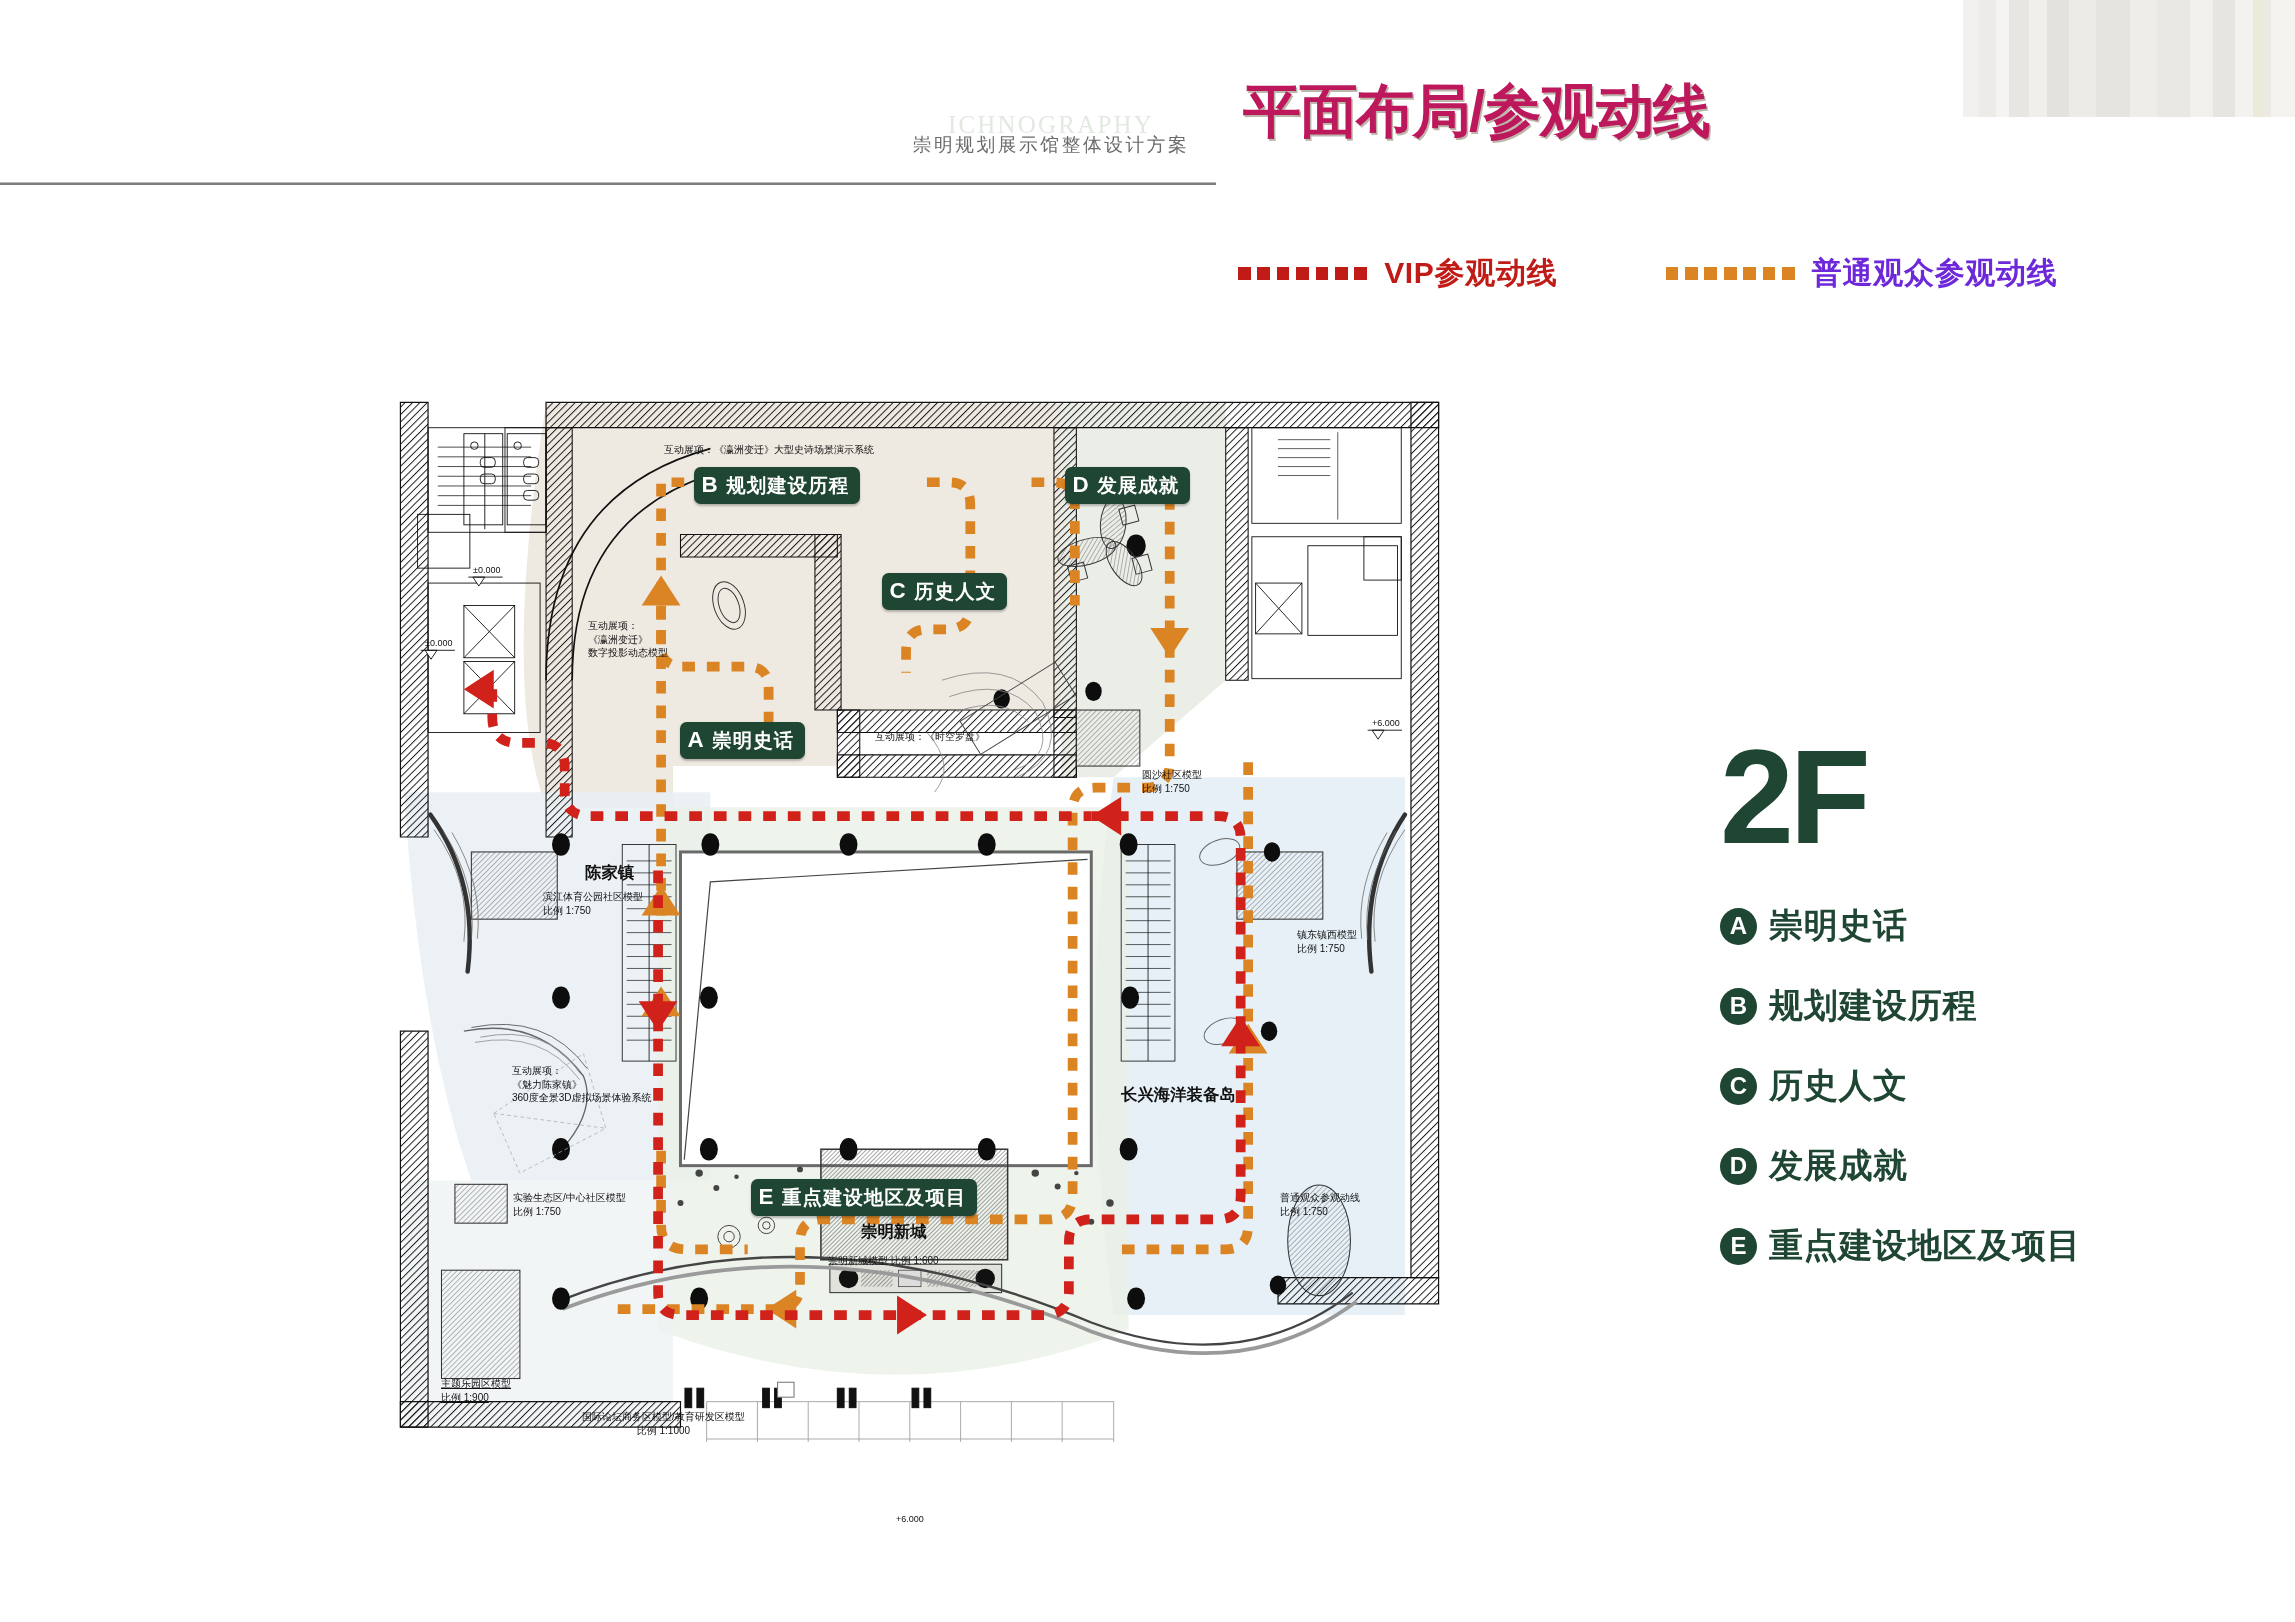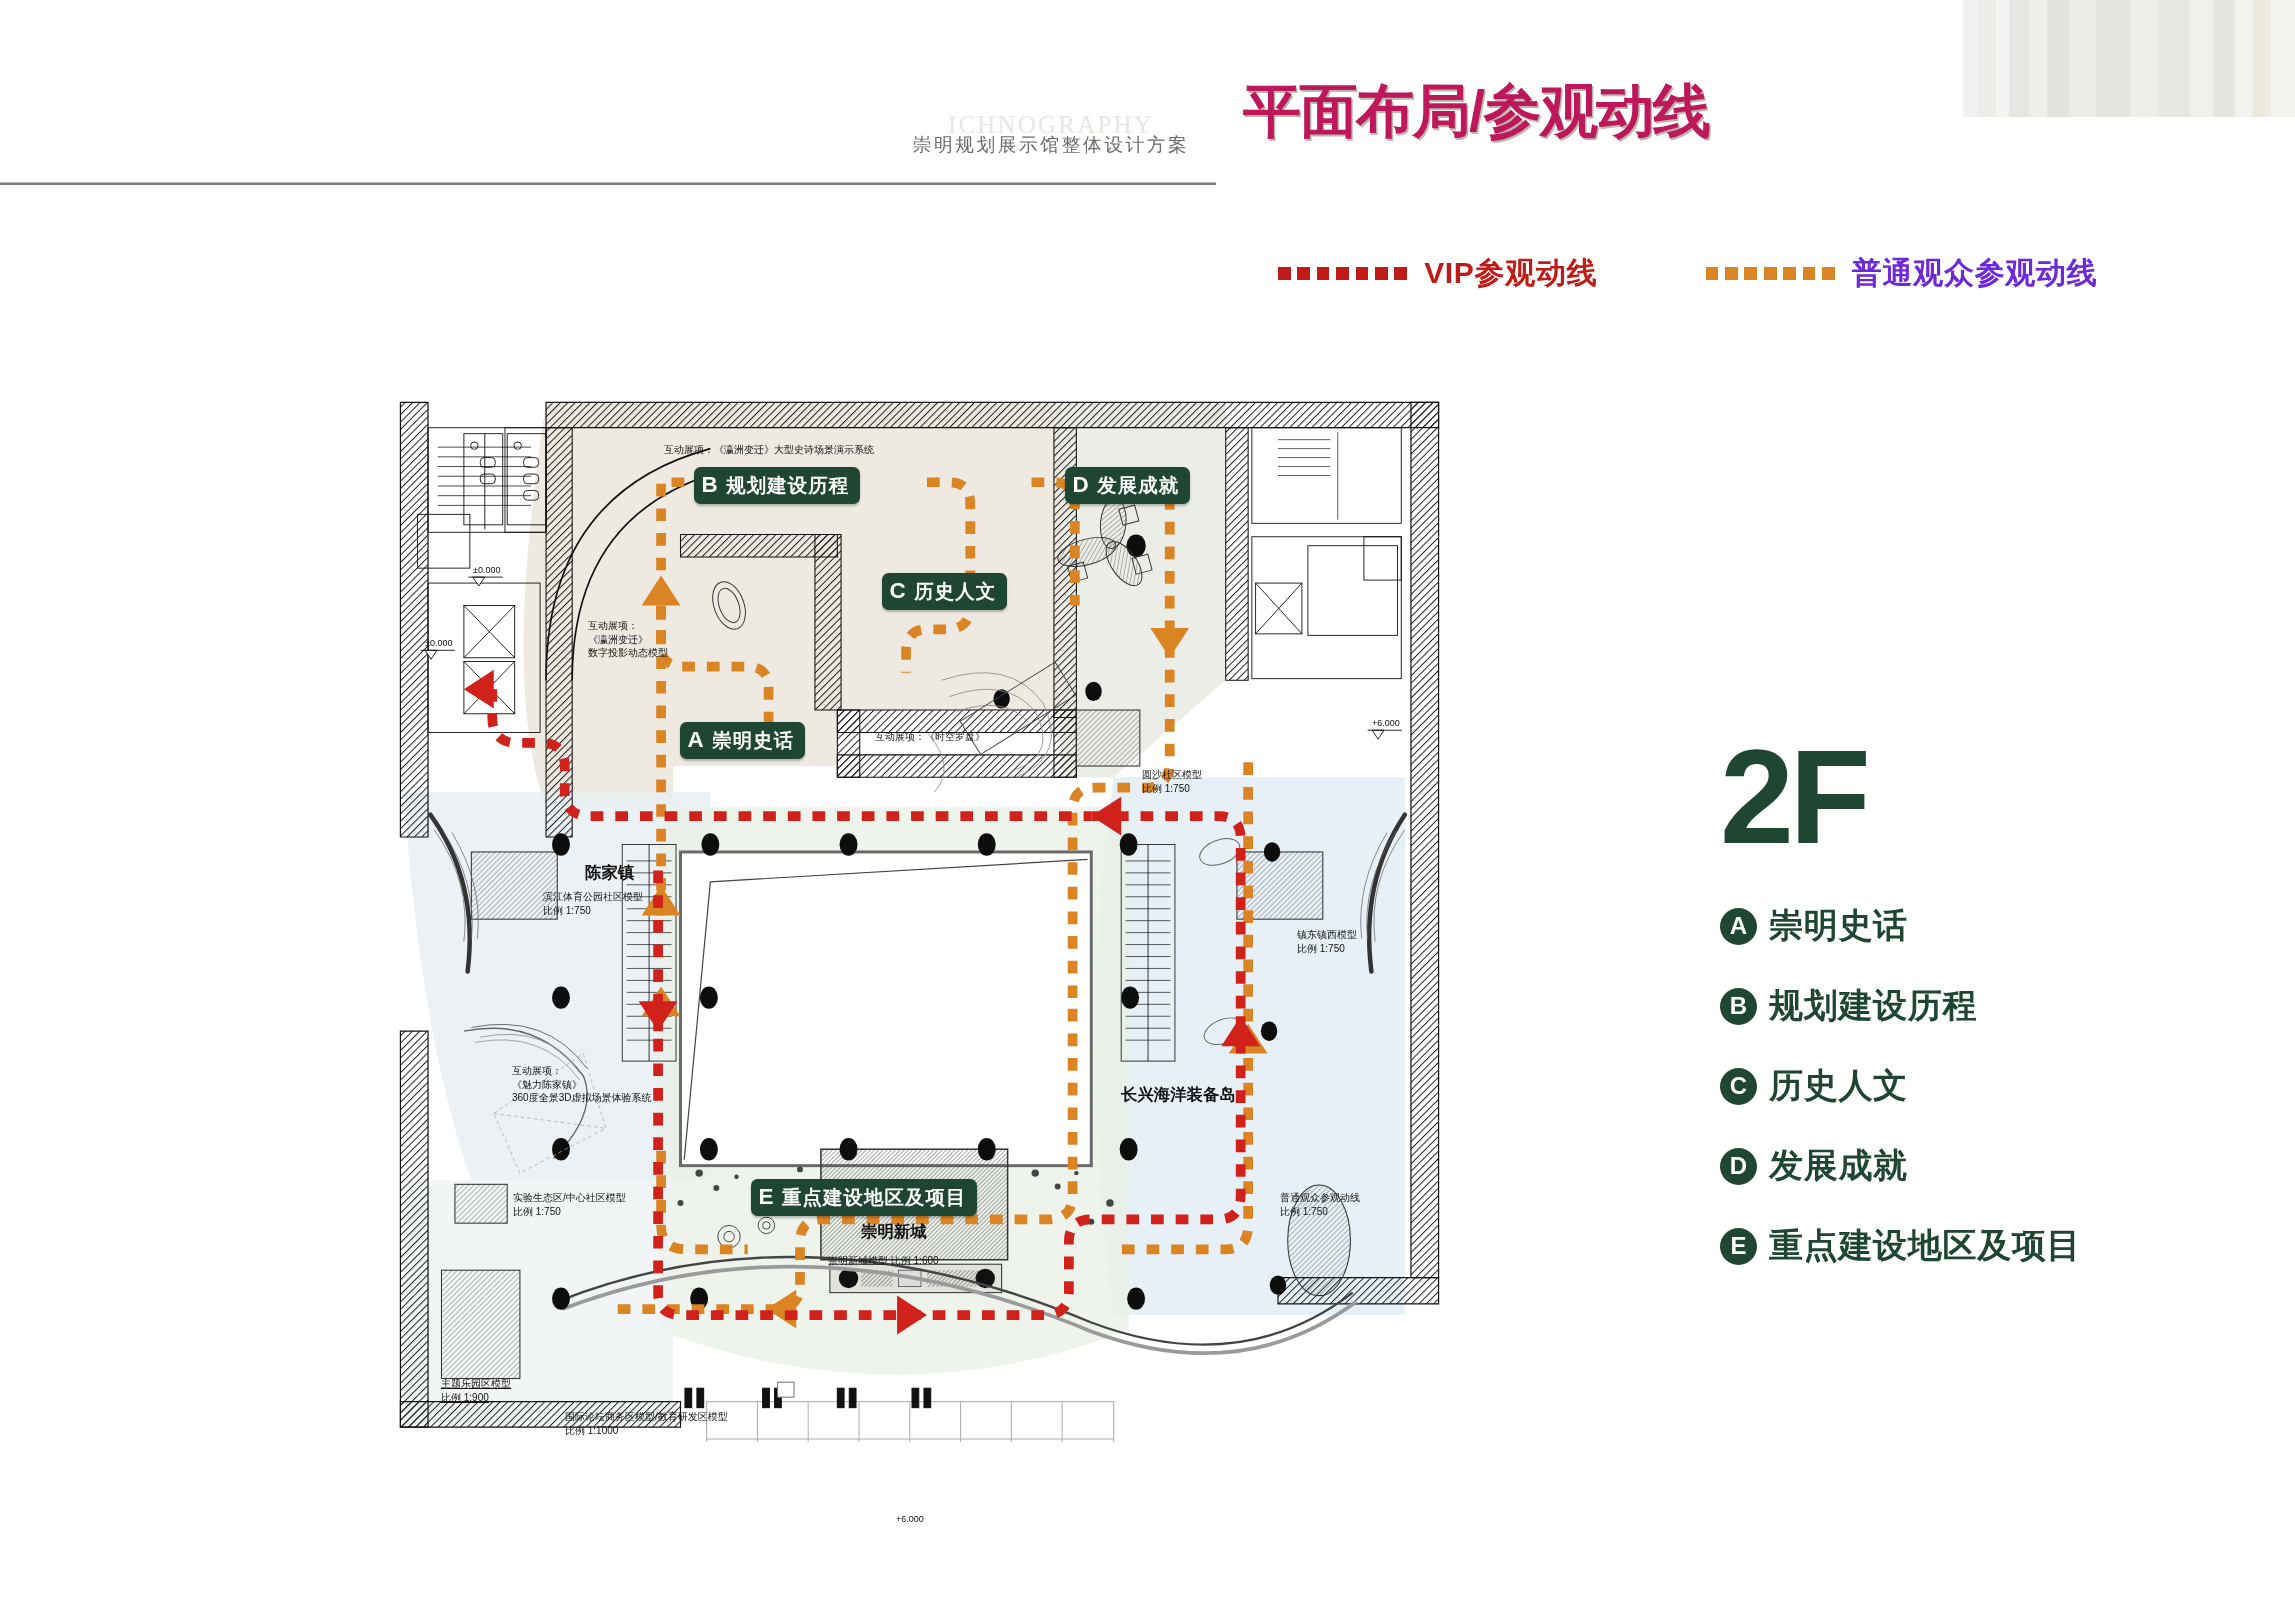--- a/index.html
+++ b/index.html
@@ -58,21 +58,21 @@
 
   #main-title{
     position:absolute; left:1243px; top:82px;
     font-size:58px; font-weight:700; color:#be185d;
     letter-spacing:-1.5px; line-height:1;
     white-space:nowrap;
     text-shadow:1.5px 1.5px 0 rgba(60,48,12,.35);
   }
 
   
-  #route-legend{ position:absolute; left:1278px; top:251px; height:45px; }
+  #route-legend{ position:absolute; left:1238px; top:251px; height:45px; }
   .legend-item{ display:inline-flex; align-items:center; height:45px; }
   .legend-item + .legend-item{ margin-left:105px; }
   .legend-dashes{ display:inline-flex; align-items:center; margin-right:10.5px; }
   .legend-dashes i{ display:inline-block; width:12.7px; height:12.7px; margin-right:6.7px; }
   .legend-label{ font-size:30px; font-weight:700; letter-spacing:0.7px; white-space:nowrap; }
   .legend-vip .legend-dashes i{ background:#c01b16; }
   .legend-vip .legend-label{ color:#c01b16; }
   .legend-pub .legend-dashes i{ background:#db8424; }
   .legend-pub .legend-label{ color:#6d28d9; }
 
@@ -586,21 +586,21 @@
 
 <div class="plan-label sm" style="left:921px; top:832px; white-space:pre-line;">普通观众参观动线
 比例 1:750</div>
 
 <div class="plan-label sm" style="left:154px; top:832px; white-space:pre-line;">实验生态区/中心社区模型
 比例 1:750</div>
 
 <div class="plan-label sm" style="left:82px; top:1018px; white-space:pre-line;text-decoration:underline;">主题乐园区模型
 比例 1:900</div>
 
-<div class="plan-label sm" style="left:206px; top:1051px; white-space:pre-line;">国际论坛商务区模型/教育研发区模型
+<div class="plan-label sm" style="left:223px; top:1051px; white-space:pre-line;text-align:center;">国际论坛商务区模型/教育研发区模型
 比例 1:1000</div>
 
 <div class="plan-label big" style="left:502px; top:861px;">崇明新城</div>
 
 <div class="plan-label sm" style="left:469px; top:895px;">崇明新城模型    比例 1:600</div>
 
 <div class="plan-label sm" style="left:114px; top:205px; font-size:9px;">±0.000</div>
 
 <div class="plan-label sm" style="left:66px; top:278px; font-size:9px;">±0.000</div>
 

